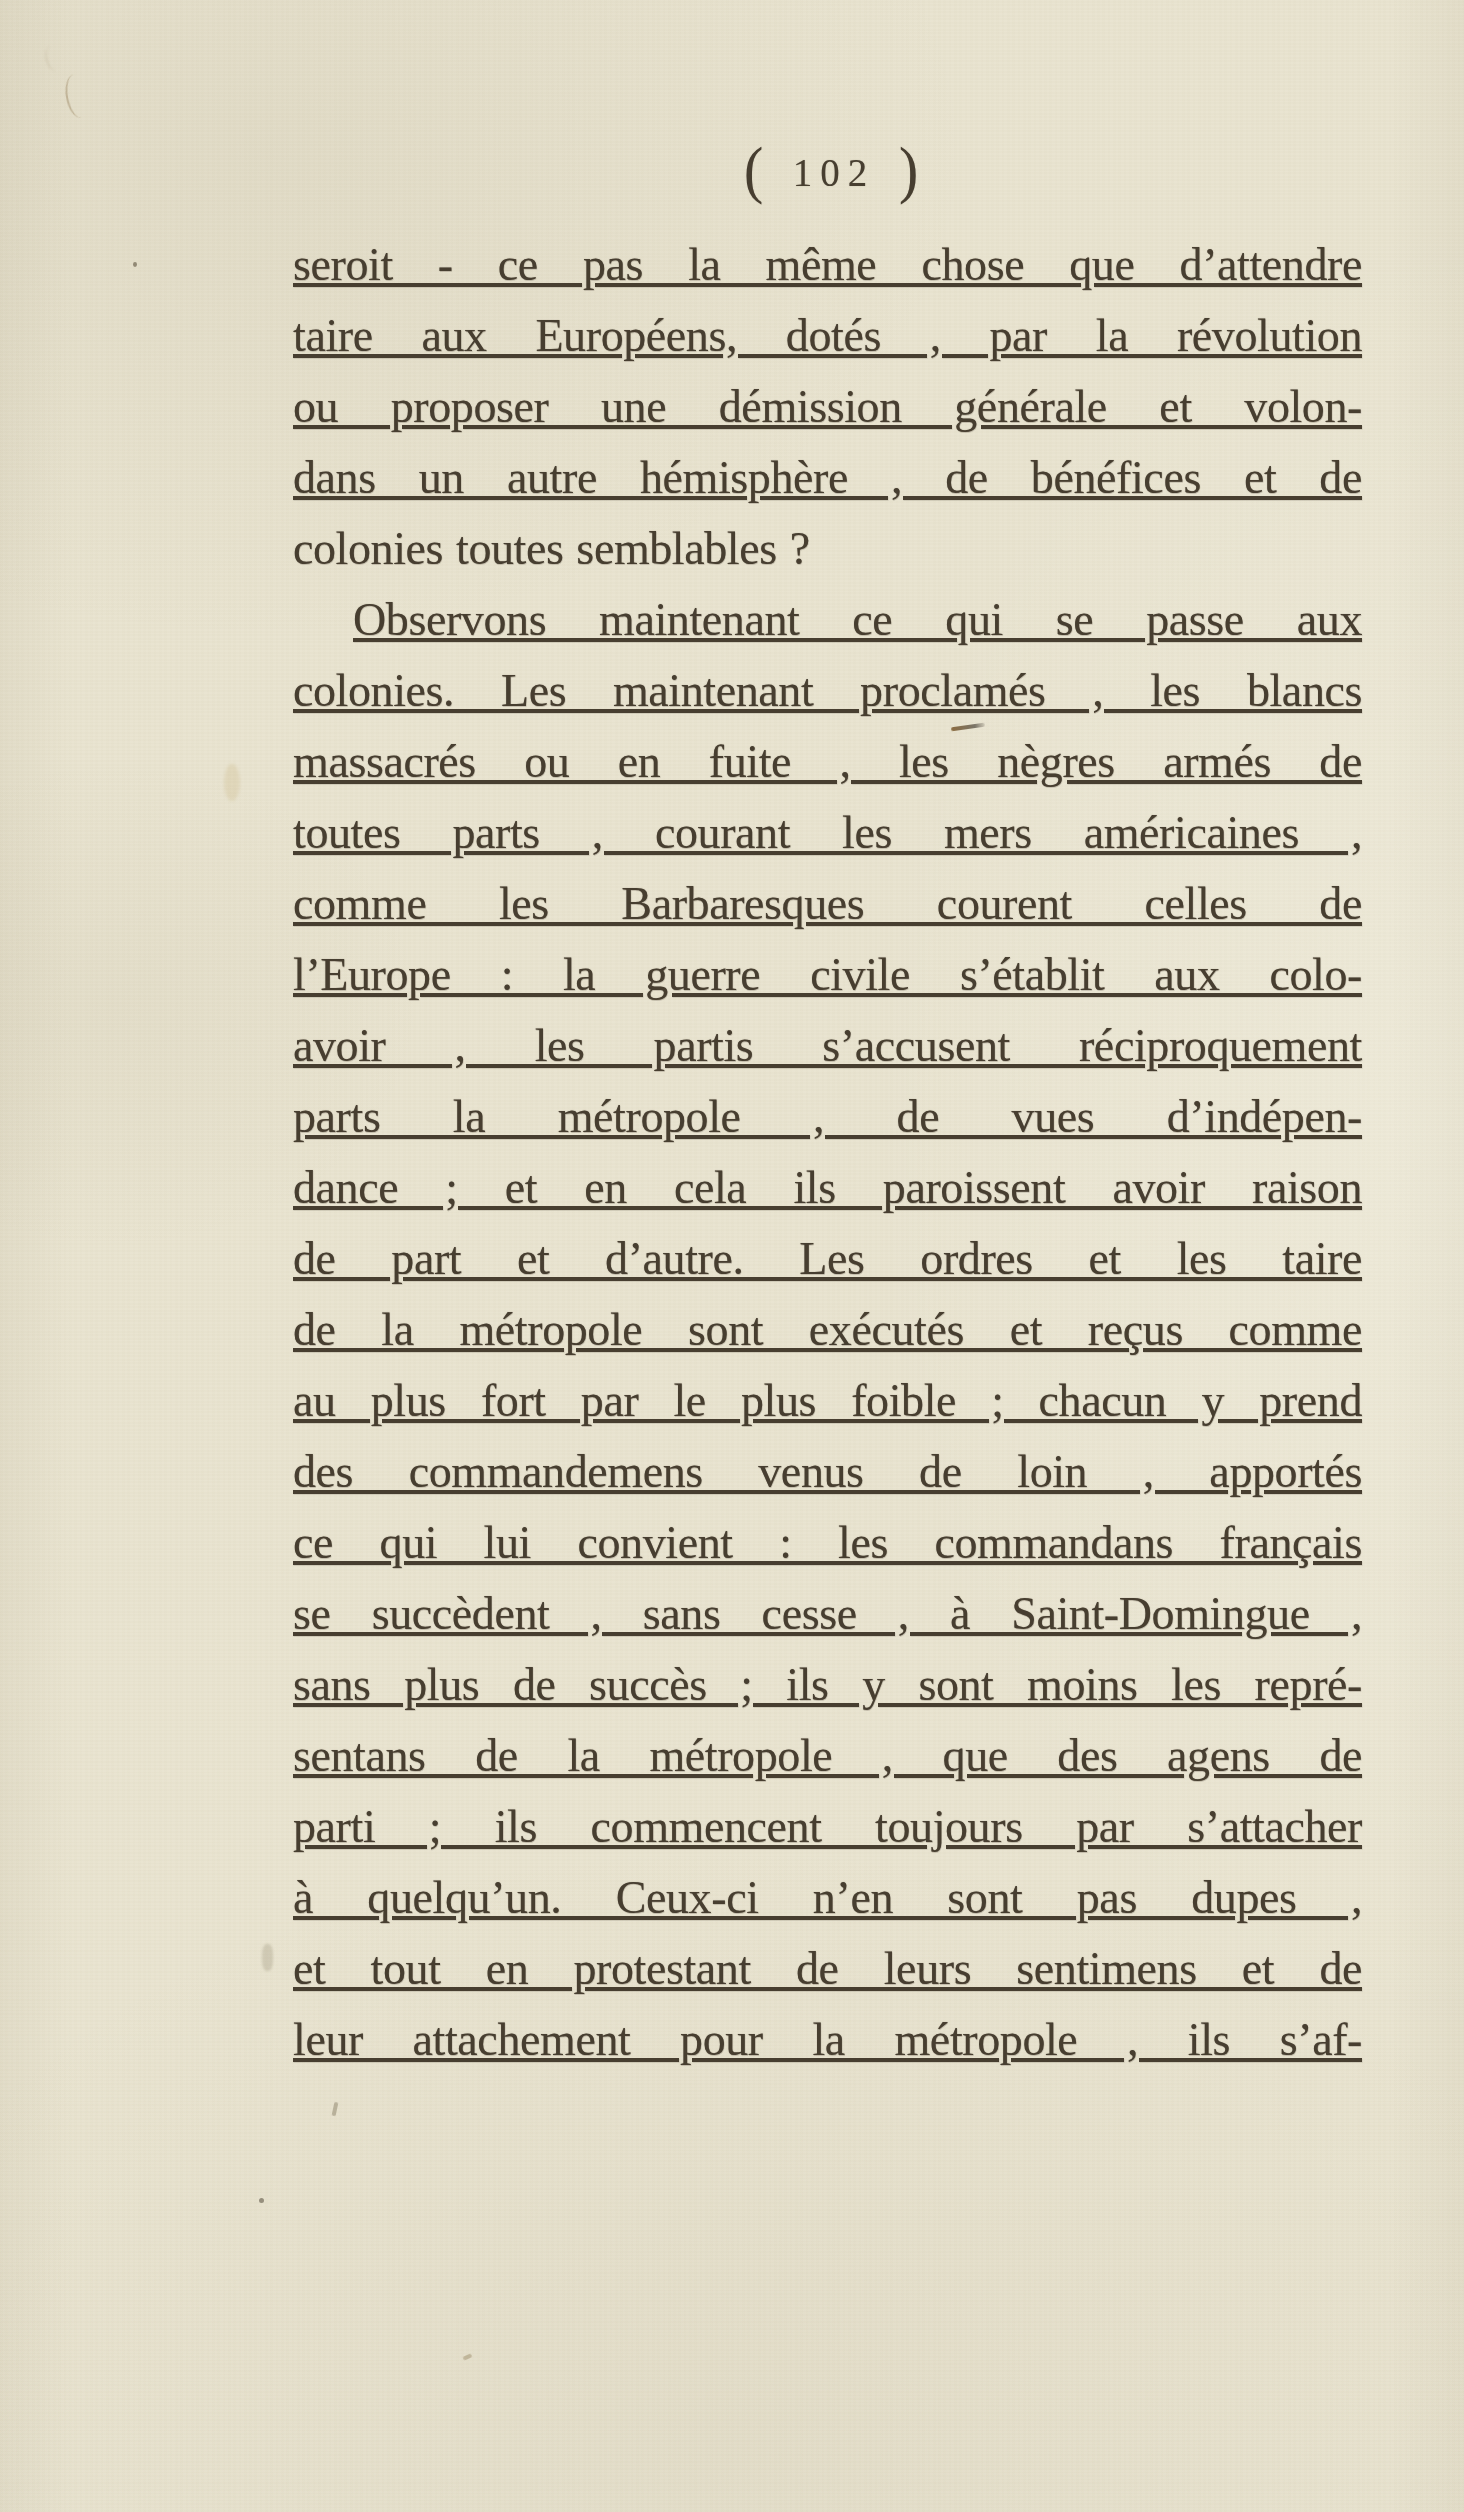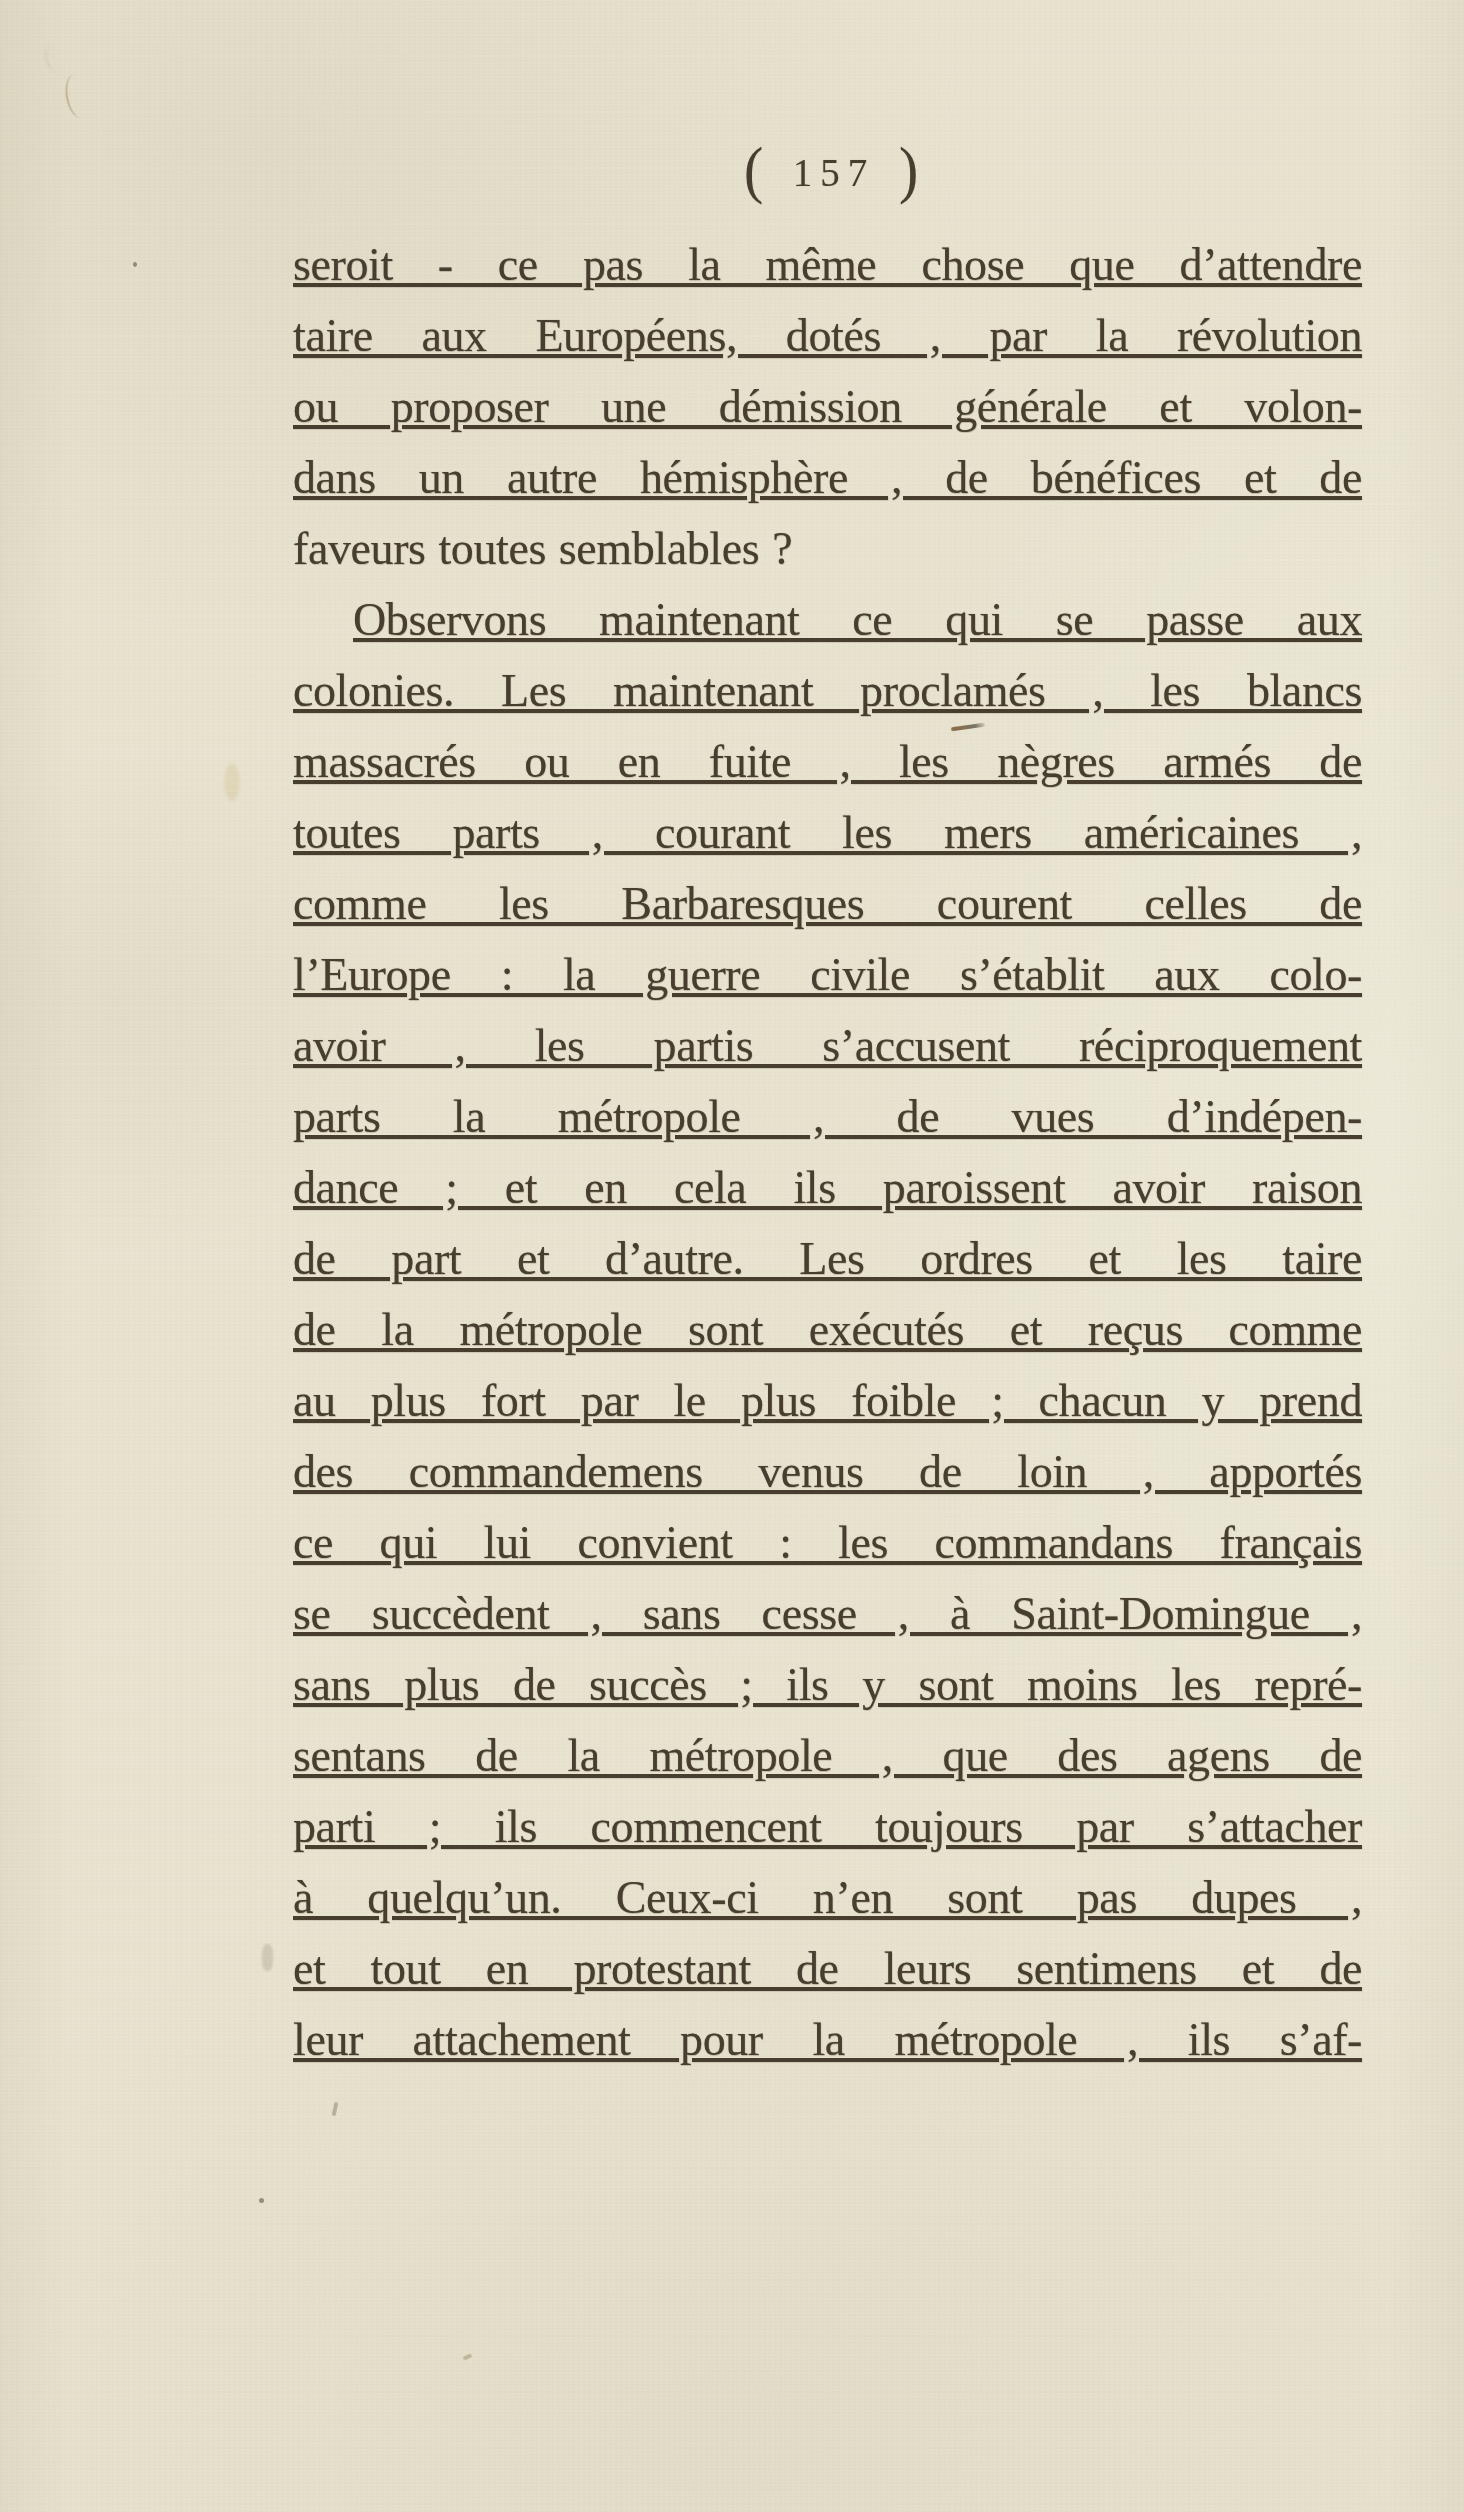--- a/index.html
+++ b/index.html
@@ -99,30 +99,30 @@
   .smudge-1{ left:262px; top:1944px; width:10.6px; height:27px; background:rgba(125,112,85,0.22); border-radius:40%; filter:blur(1.1px); }
   .stain-1{ left:224px; top:764px; width:16px; height:37px; background:rgba(190,162,95,0.18); border-radius:50%; filter:blur(1.8px); }
 </style>
 </head>
 <body>
 
 <div class="page">
 
   <div class="page-header">
     <span class="paren">(</span>
-    <span class="pagenum">157</span>
+    <span class="pagenum">102</span>
     <span class="paren">)</span>
   </div>
 
   <div class="text-block">
       <div class="line j">seroit - ce pas la même chose que d’attendre</div>
       <div class="line j">taire aux Européens, dotés , par la révolution</div>
       <div class="line j">ou proposer une démission générale et volon-</div>
       <div class="line j">dans un autre hémisphère , de bénéfices et de</div>
-      <div class="line">faveurs toutes semblables ?</div>
+      <div class="line">colonies toutes semblables ?</div>
       <div class="line j ind">Observons maintenant ce qui se passe aux</div>
       <div class="line j">colonies. Les maintenant proclamés , les blancs</div>
       <div class="line j">massacrés ou en fuite , les nègres armés de</div>
       <div class="line j">toutes parts , courant les mers américaines ,</div>
       <div class="line j">comme les Barbaresques courent celles de</div>
       <div class="line j">l’Europe : la guerre civile s’établit aux colo-</div>
       <div class="line j">avoir , les partis s’accusent réciproquement</div>
       <div class="line j">parts la métropole , de vues d’indépen-</div>
       <div class="line j">dance ; et en cela ils paroissent avoir raison</div>
       <div class="line j">de part et d’autre. Les ordres et les taire</div>

